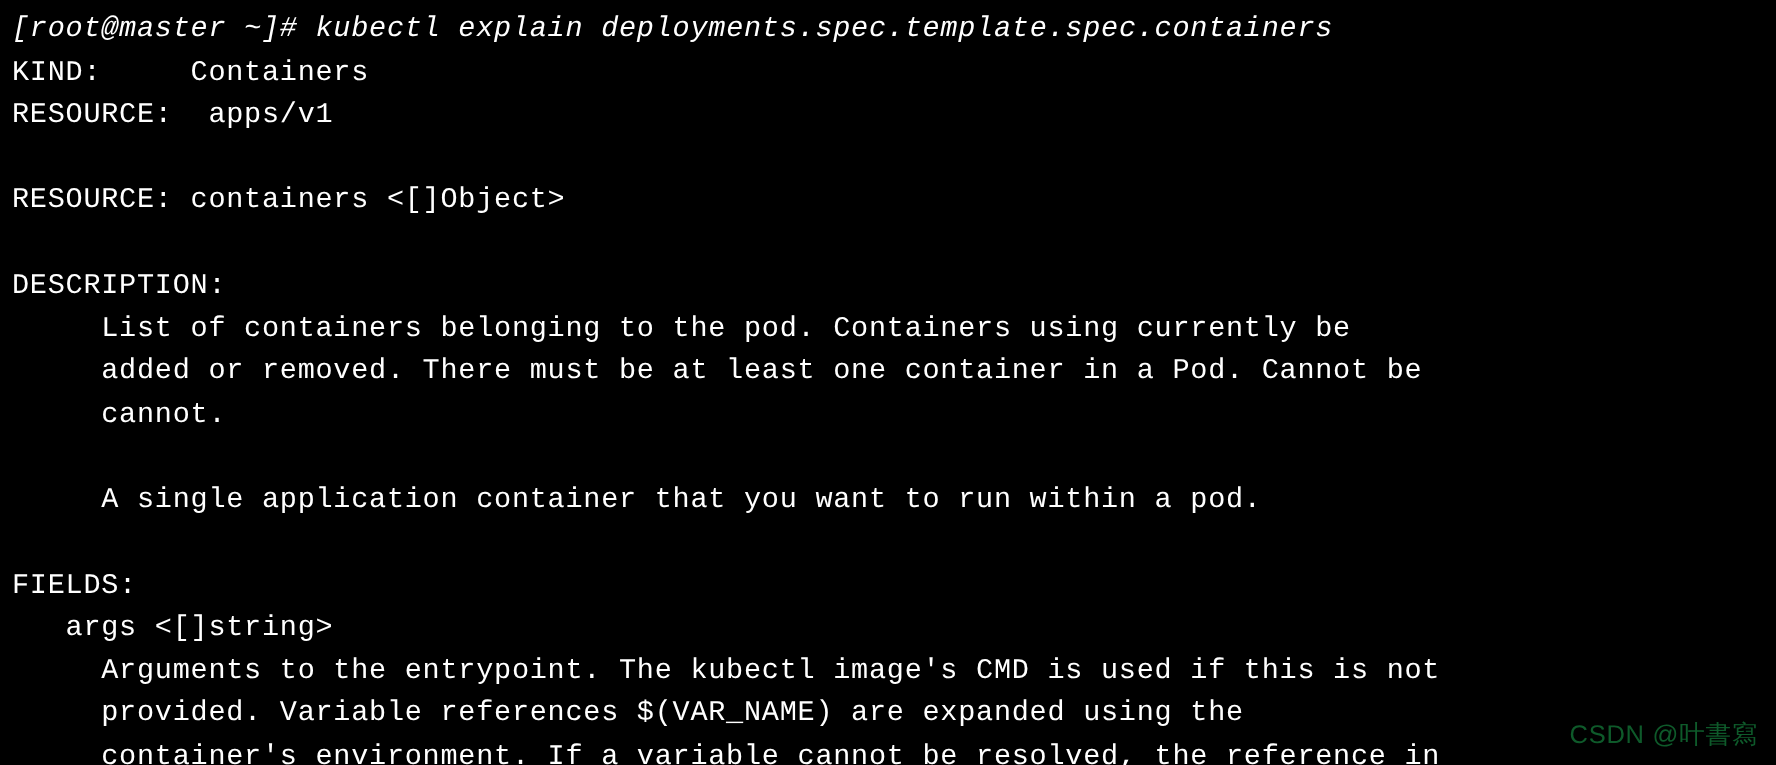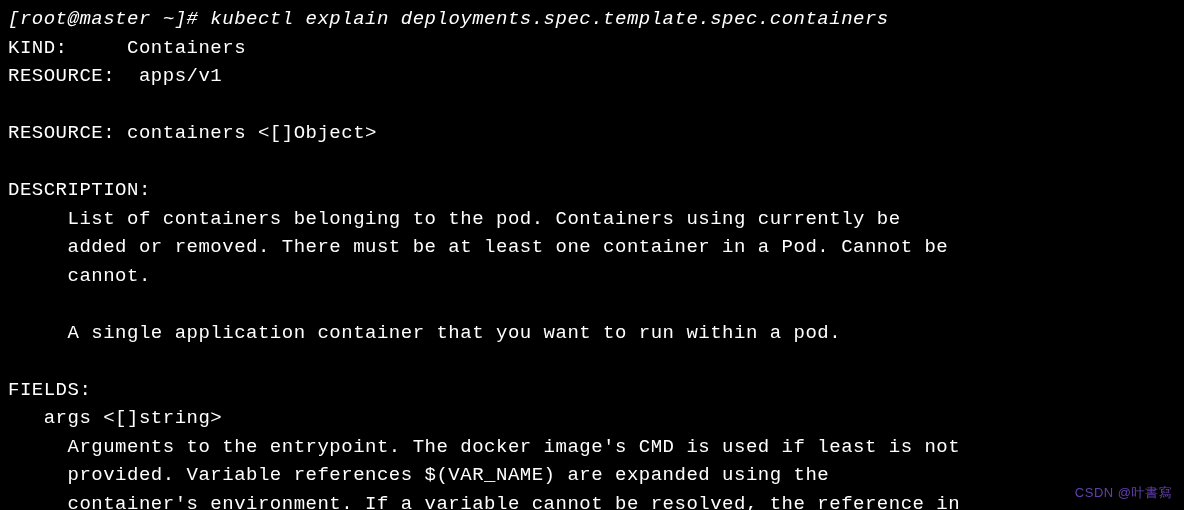--- a/index.html
+++ b/index.html
@@ -24,22 +24,22 @@
       white-space: pre;
     }
     .prompt-line {
       white-space: pre;
       font-style: italic;
     }
     .watermark {
       position: absolute;
       bottom: 8px;
       right: 12px;
-      color: #8b5cf6;
-      font-size: 13px;
+      color: #15803d;
+      font-size: 17px;
       font-family: sans-serif;
       opacity: 0.7;
     }
   </style>
 </head>
 <body>
 
 <div class="prompt-line"><span>[root@master ~]# </span><span>kubectl explain deployments.spec.template.spec.containers</span></div>
 <div class="line"><span>KIND:     </span><span>Containers</span></div>
 <div class="line"><span>RESOURCE:  </span><span>apps/v1</span></div>
@@ -48,17 +48,17 @@
 <div class="line">&nbsp;</div>
 <div class="line">DESCRIPTION:</div>
 <div class="line">     List of containers belonging to the pod. Containers using currently be</div>
 <div class="line">     added or removed. There must be at least one container in a Pod. Cannot be</div>
 <div class="line">     cannot.</div>
 <div class="line">&nbsp;</div>
 <div class="line">     A single application container that you want to run within a pod.</div>
 <div class="line">&nbsp;</div>
 <div class="line">FIELDS:</div>
 <div class="line">   args	&lt;[]string&gt;</div>
-<div class="line">     Arguments to the entrypoint. The docker image's CMD is used if least is not</div>
+<div class="line">     Arguments to the entrypoint. The kubectl image's CMD is used if this is not</div>
 <div class="line">     provided. Variable references $(VAR_NAME) are expanded using the</div>
 <div class="line">     container's environment. If a variable cannot be resolved, the reference in</div>
 
 <div class="watermark">CSDN @叶書寫</div>
 
 </body></html>

